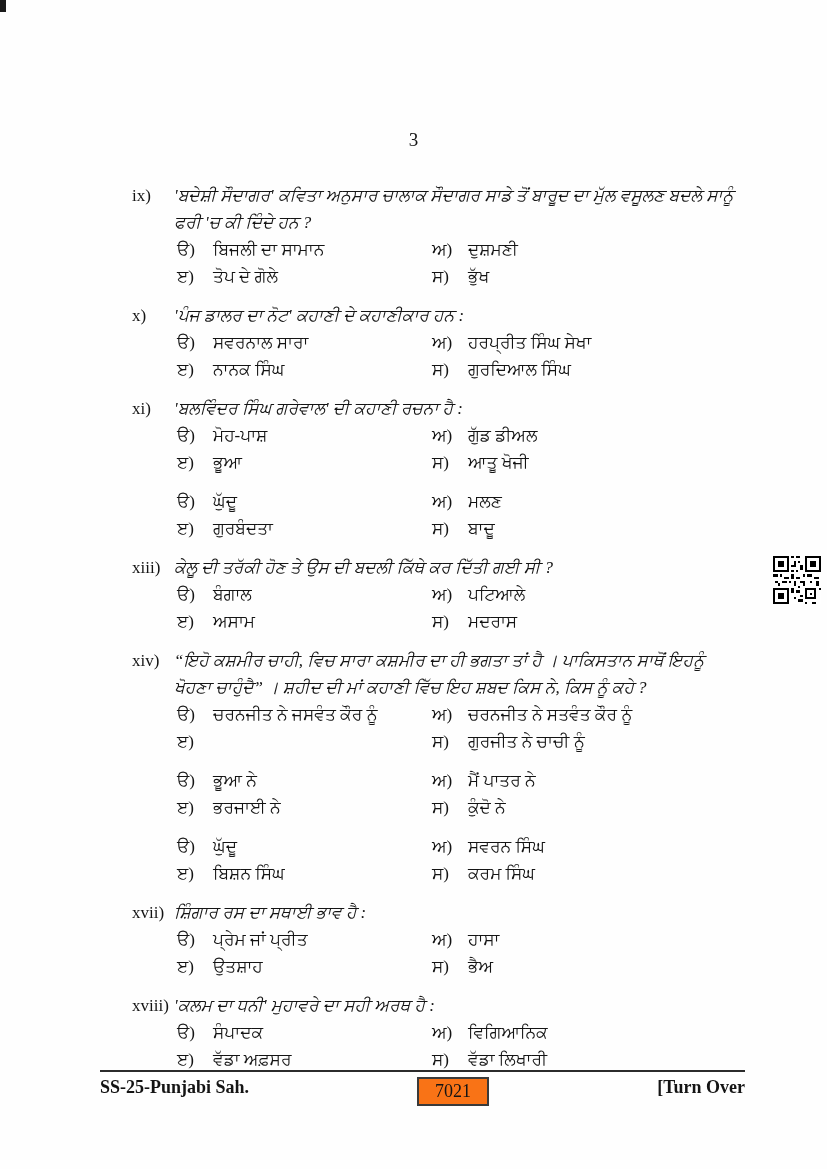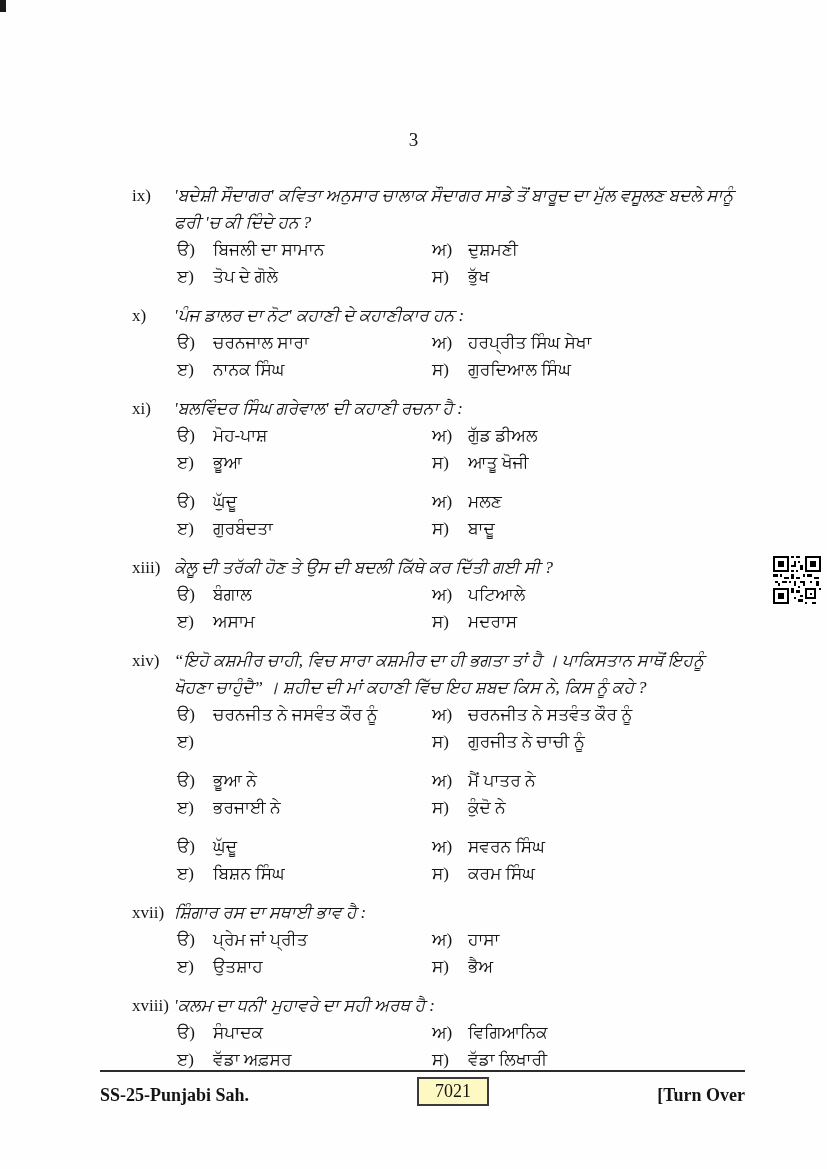--- a/index.html
+++ b/index.html
@@ -69,32 +69,32 @@
   .footer-area {
     position: absolute;
     top: 1070px;
     left: 100px;
     width: 645px;
     border-top: 2px solid #2b2b2b;
   }
   .footer-row {
     display: flex;
     justify-content: space-between;
-    align-items: flex-end;
+    align-items: flex-start;
     padding-top: 5px;
     font-size: 18px;
     font-weight: bold;
   }
   .num-box {
     border: 2px solid #3a3a3a;
     padding: 0px 16px;
     font-weight: normal;
     font-size: 18px;
     line-height: 25px;
-    background: #fef9c3;
+    background: #f97316;
   }
 </style>
 </head>
 <body>
 
 <div class="sheet">
 
   <div class="scan-artifact"></div>
 
   <div class="page-number">3</div>
@@ -125,21 +125,21 @@
         </div>
   </div>
       <div class="question">
     <div class="q-line">
       <span class="q-num">x)</span>
       <div class="q-text">'ਪੰਜ ਡਾਲਰ ਦਾ ਨੋਟ' ਕਹਾਣੀ ਦੇ ਕਹਾਣੀਕਾਰ ਹਨ :</div>
     </div>
     <div class="q-options">
           <div class="opt">
             <span class="opt-label">ੳ)</span>
-            <span class="opt-text">ਚਰਨਜਾਲ ਸਾਰਾ</span>
+            <span class="opt-text">ਸਵਰਨਾਲ ਸਾਰਾ</span>
           </div>
           <div class="opt">
             <span class="opt-label">ਅ)</span>
             <span class="opt-text">ਹਰਪ੍ਰੀਤ ਸਿੰਘ ਸੇਖਾ</span>
           </div>
           <div class="opt">
             <span class="opt-label">ੲ)</span>
             <span class="opt-text">ਨਾਨਕ ਸਿੰਘ</span>
           </div>
           <div class="opt">

